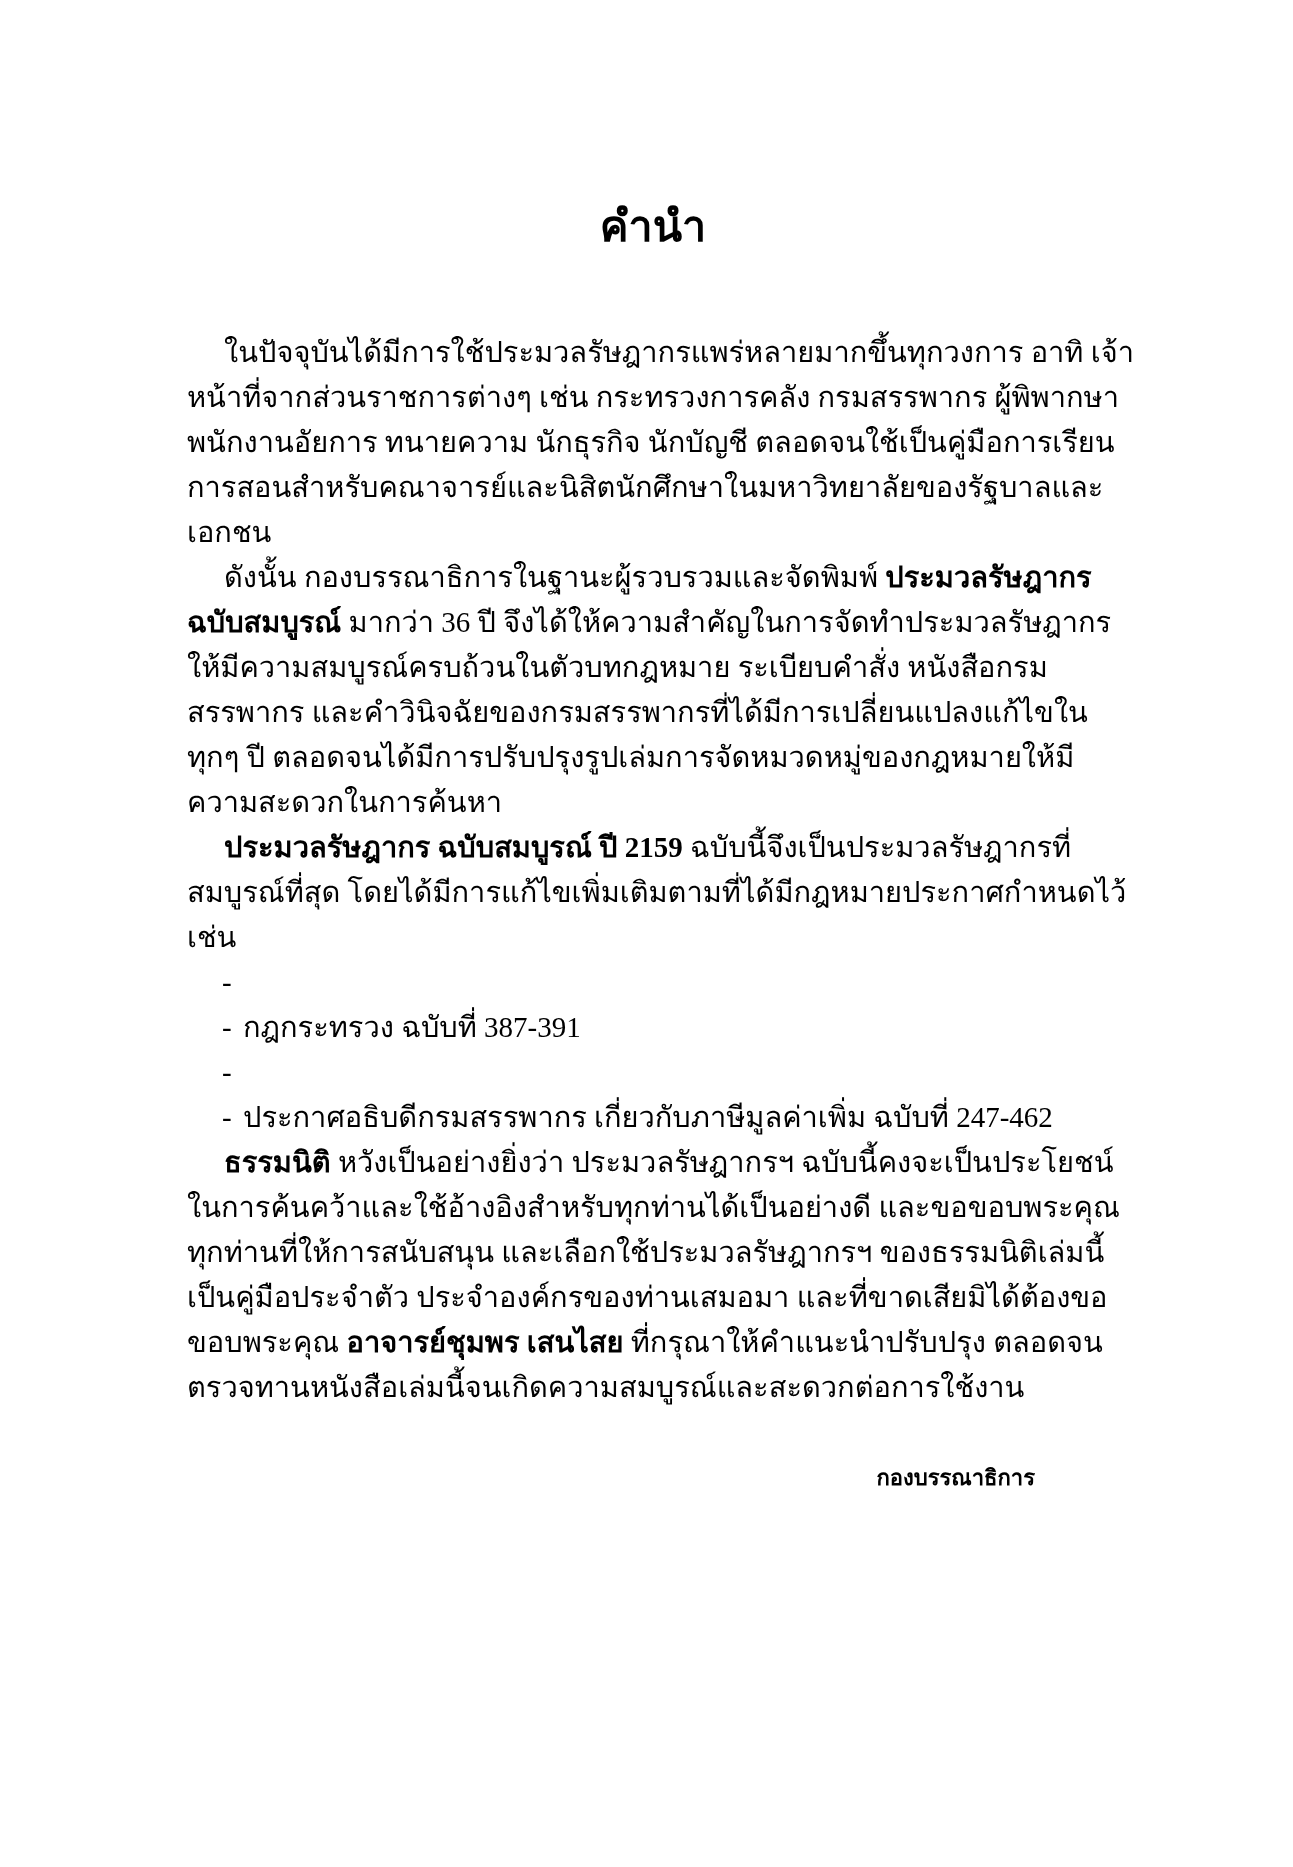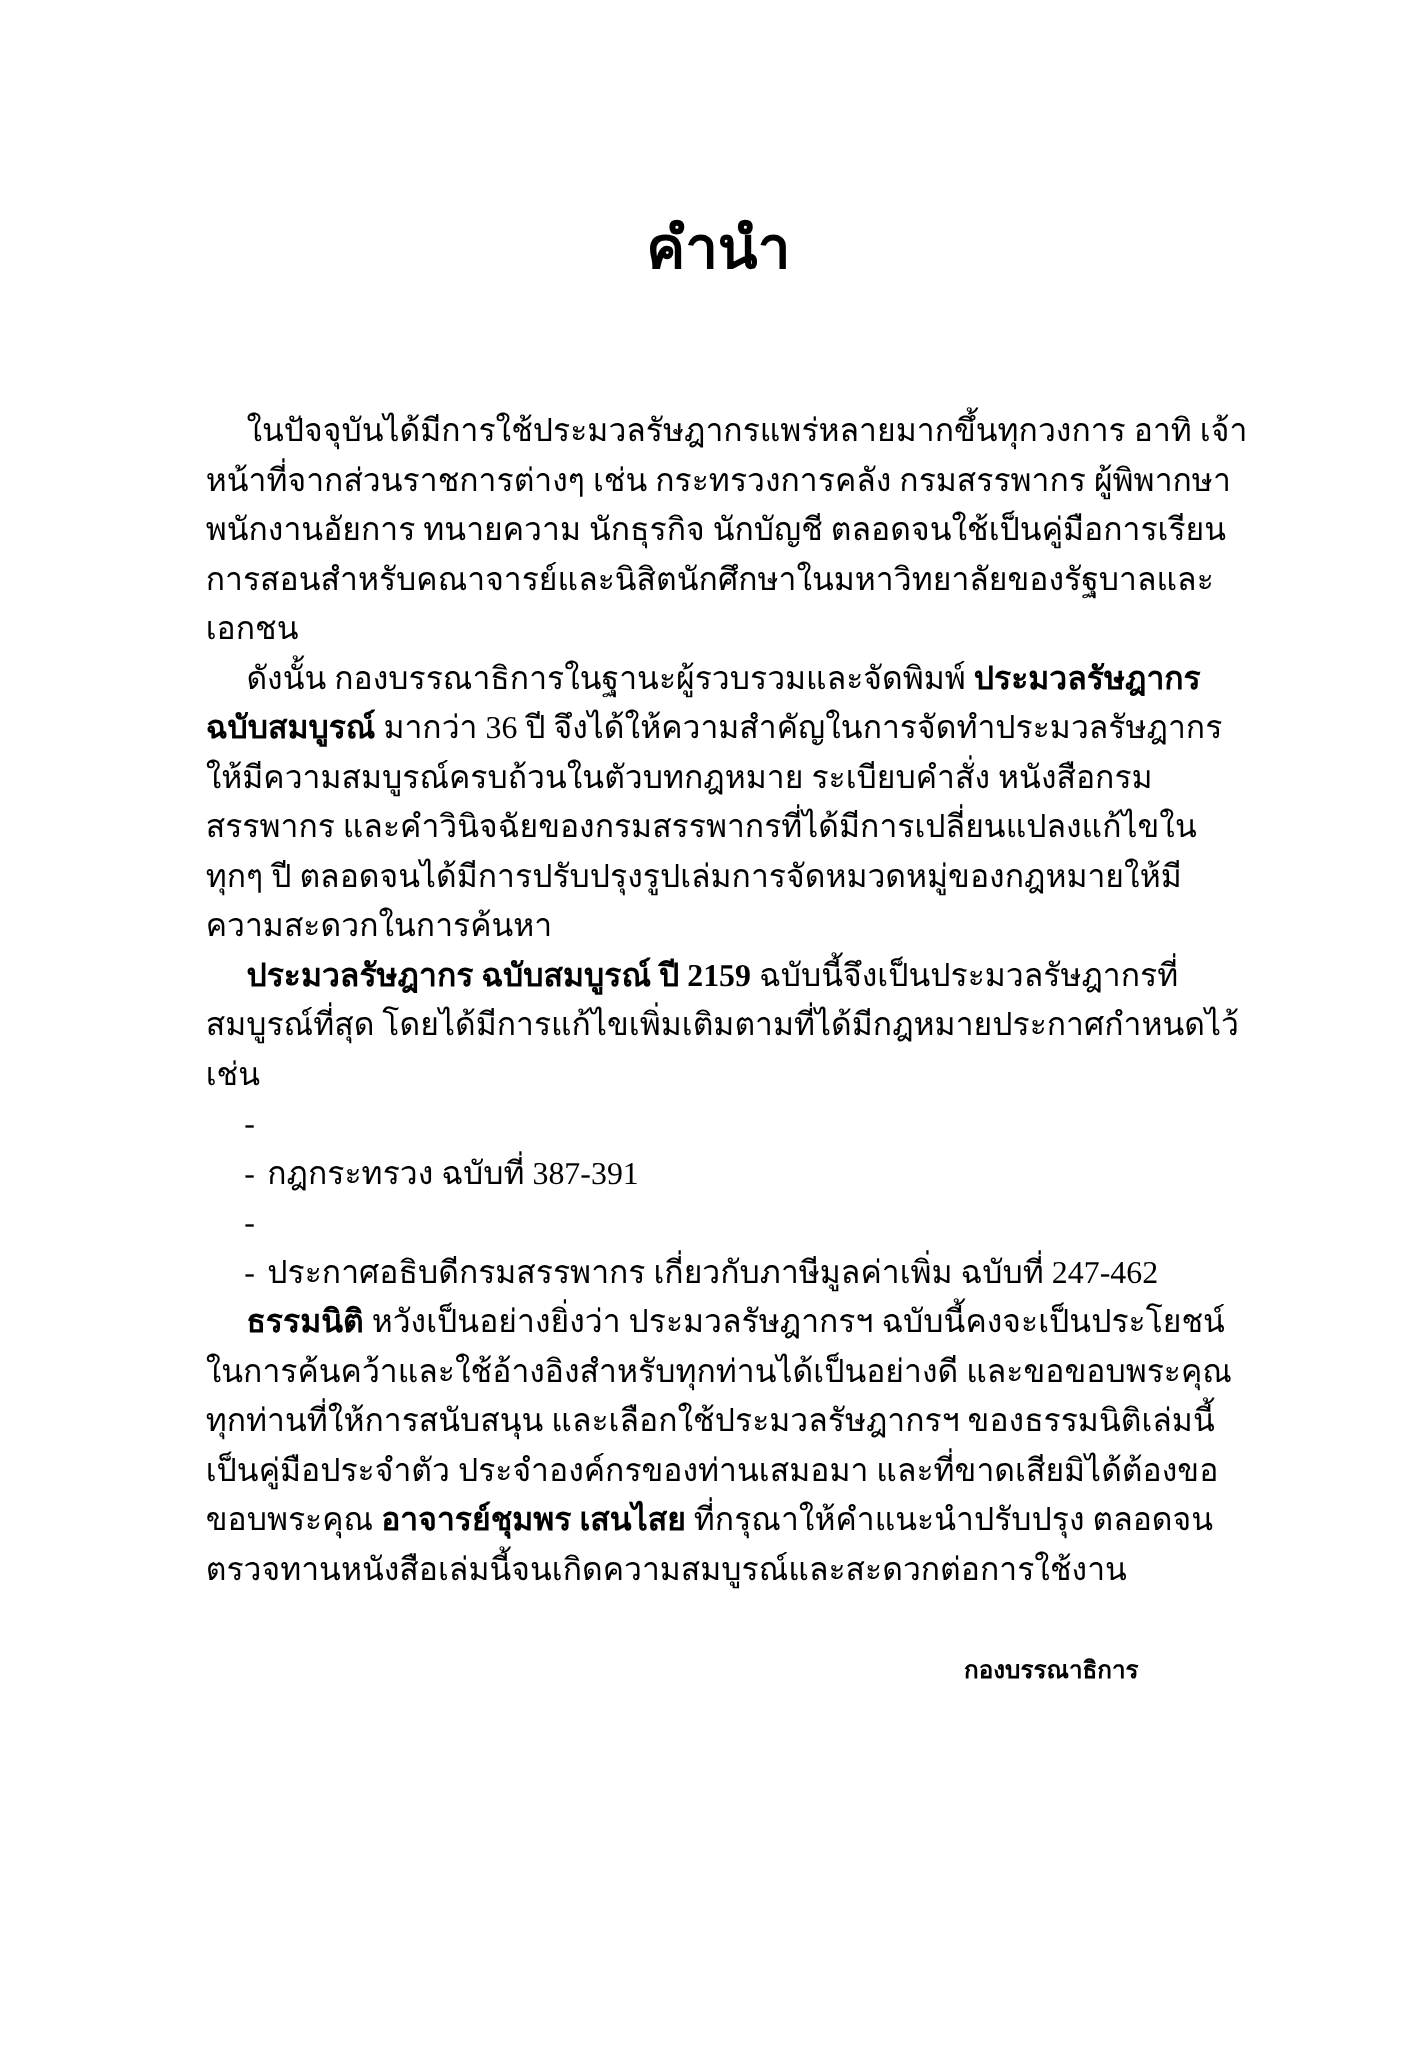--- a/index.html
+++ b/index.html
@@ -16,26 +16,26 @@
     overflow: hidden;
   }
   .page {
     padding: 0 158px 0 187px;
     box-sizing: border-box;
     width: 1293px;
   }
   .title {
     margin: 196px 0 0 -16px;
     text-align: center;
-    font-size: 53px;
+    font-size: 43px;
     font-weight: 700;
     line-height: 62px;
   }
   .body-text {
-    margin-top: 112px;
+    margin-top: 72px;
     font-size: 29px;
     line-height: 45px;
     text-align: left;
   }
   .para {
     margin: 0;
     text-indent: 37px;
   }
   .para .b, .b {
     font-weight: 700;

